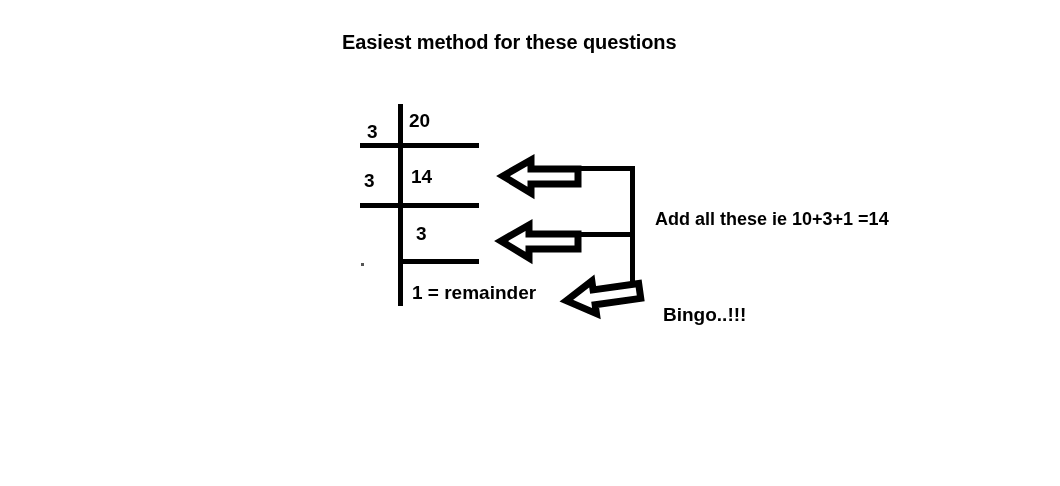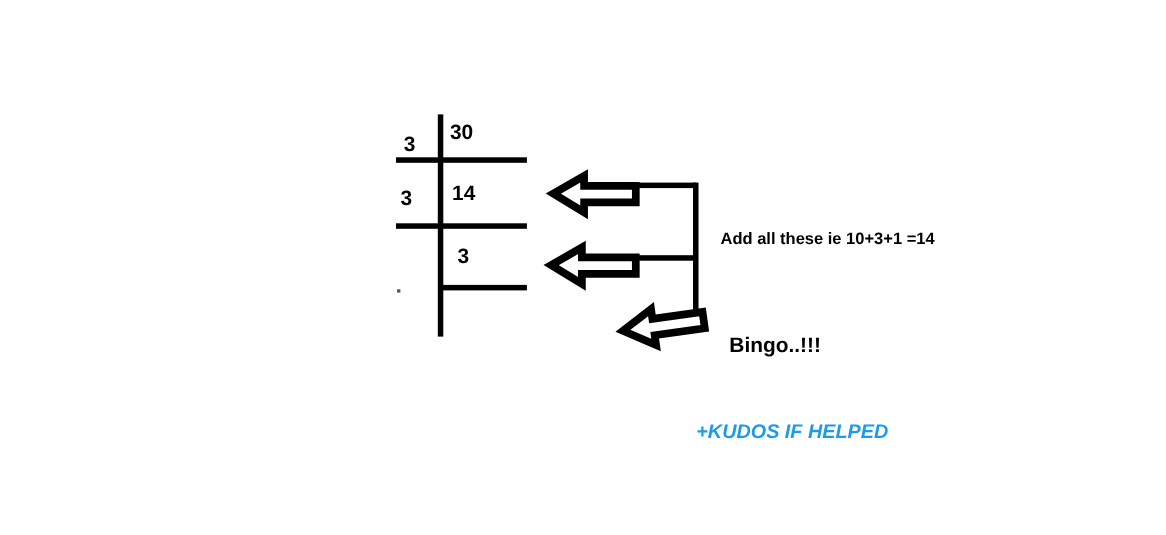--- a/index.html
+++ b/index.html
@@ -39,21 +39,21 @@
   #dividend-2 { left: 411px; top: 167px; }
   #dividend-3 { left: 416px; top: 224px; }
   #remainder-line {
     left: 412px;
     top: 283px;
     font-size: 19px;
   }
   #add-note {
     left: 655px;
     top: 210px;
-    font-size: 15px;
+    font-size: 18px;
   }
   #bingo-note {
     left: 663px;
     top: 258px;
     font-size: 19px;
     margin-top: 47px;
   }
   #kudos {
     left: 633px;
     top: 383px;
@@ -91,27 +91,28 @@
 
     <polygon points="503,176 531,160 531,169 578,169 578,184 531,184 531,193" fill="#ffffff" stroke="#000000" stroke-width="7" stroke-linejoin="miter"></polygon>
 
     <polygon points="501,241 529,225 529,234 578,234 578,249 529,249 529,258" fill="#ffffff" stroke="#000000" stroke-width="7" stroke-linejoin="miter"></polygon>
 
     <g transform="rotate(-8 600 296)">
       <polygon points="566,296 594,280 594,289 640,289 640,304 594,304 594,313" fill="#ffffff" stroke="#000000" stroke-width="7" stroke-linejoin="miter"></polygon>
     </g>
   </svg>
 
+  <div class="txt" id="title">Easiest method for these questions</div>
 
   <div class="txt digit" id="divisor-1">3</div>
   <div class="txt digit" id="divisor-2">3</div>
 
-  <div class="txt digit" id="dividend-1">30</div>
+  <div class="txt digit" id="dividend-1">20</div>
   <div class="txt digit" id="dividend-2">14</div>
   <div class="txt digit" id="dividend-3">3</div>
 
+  <div class="txt" id="remainder-line">1 = remainder</div>
 
   <div class="txt" id="add-note">Add all these ie 10+3+1 =14</div>
   <div class="txt" id="bingo-note">Bingo..!!!</div>
 
-  <div class="txt" id="kudos" style="color: rgb(30, 155, 232);">+KUDOS IF HELPED</div>
 
 </div>
 
 </body></html>

